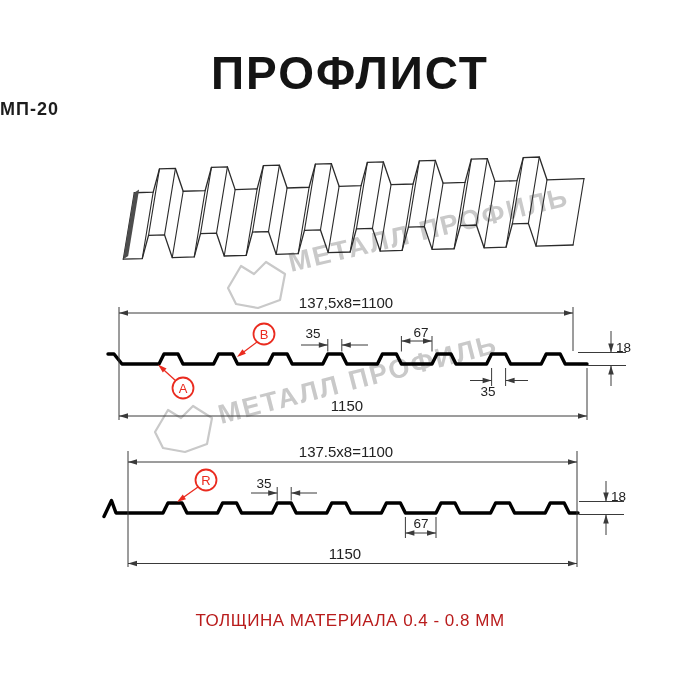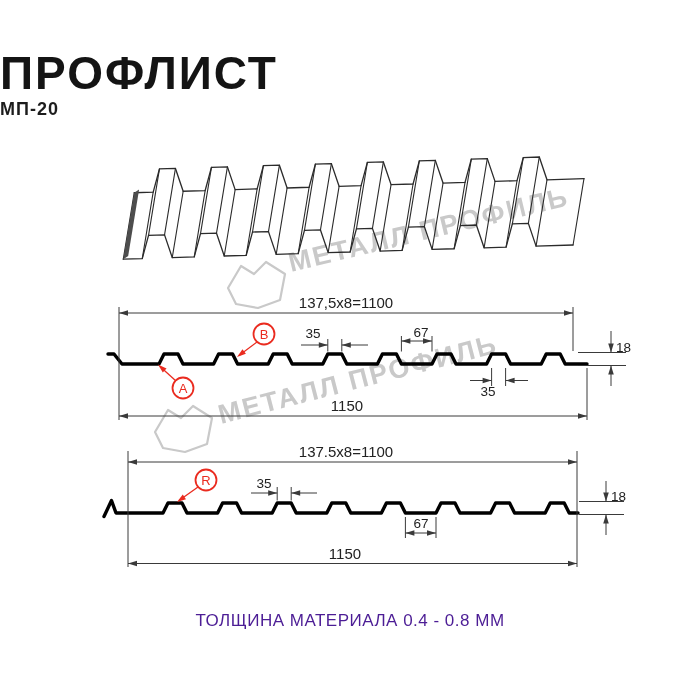--- a/index.html
+++ b/index.html
@@ -1,30 +1,30 @@
 <!DOCTYPE html>
 <html><head>
 <meta charset="utf-8">
 <style>
   html,body{margin:0;padding:0;}
   body{
     width:700px;height:700px;background:#ffffff;position:relative;overflow:hidden;
     font-family:"Liberation Sans",sans-serif;
   }
   .title{
-    position:absolute;top:50px;left:0;width:700px;text-align:left;
+    position:absolute;top:50px;left:0;width:700px;text-align:center;
     font-size:46px;font-weight:800;letter-spacing:2px;color:#141414;line-height:1;
   }
   .subtitle{
     position:absolute;top:100px;left:0;width:700px;text-align:left;
     font-size:18px;font-weight:600;letter-spacing:1px;color:#1c1c1c;line-height:1;
   }
   .footer-note{
     position:absolute;top:612px;left:0;width:700px;text-align:center;
-    font-size:17px;font-weight:500;letter-spacing:0.5px;color:#4c1d95;line-height:1;
+    font-size:17px;font-weight:500;letter-spacing:0.5px;color:#b91c1c;line-height:1;
   }
   svg{position:absolute;left:0;top:0;}
   .wm-logo{fill:none;stroke:#c9c9c9;stroke-width:2.2;stroke-linejoin:round;}
   .wm-text{fill:#c9c9c9;font-size:27px;font-weight:700;letter-spacing:2px;}
   .dim-text{fill:#222;font-size:13.5px;}
   .dim-text-lg{fill:#222;font-size:15px;}
   .red-letter{fill:#ea2b1f;font-size:13px;font-weight:500;text-anchor:middle;}
 </style>
 </head>
 <body>

